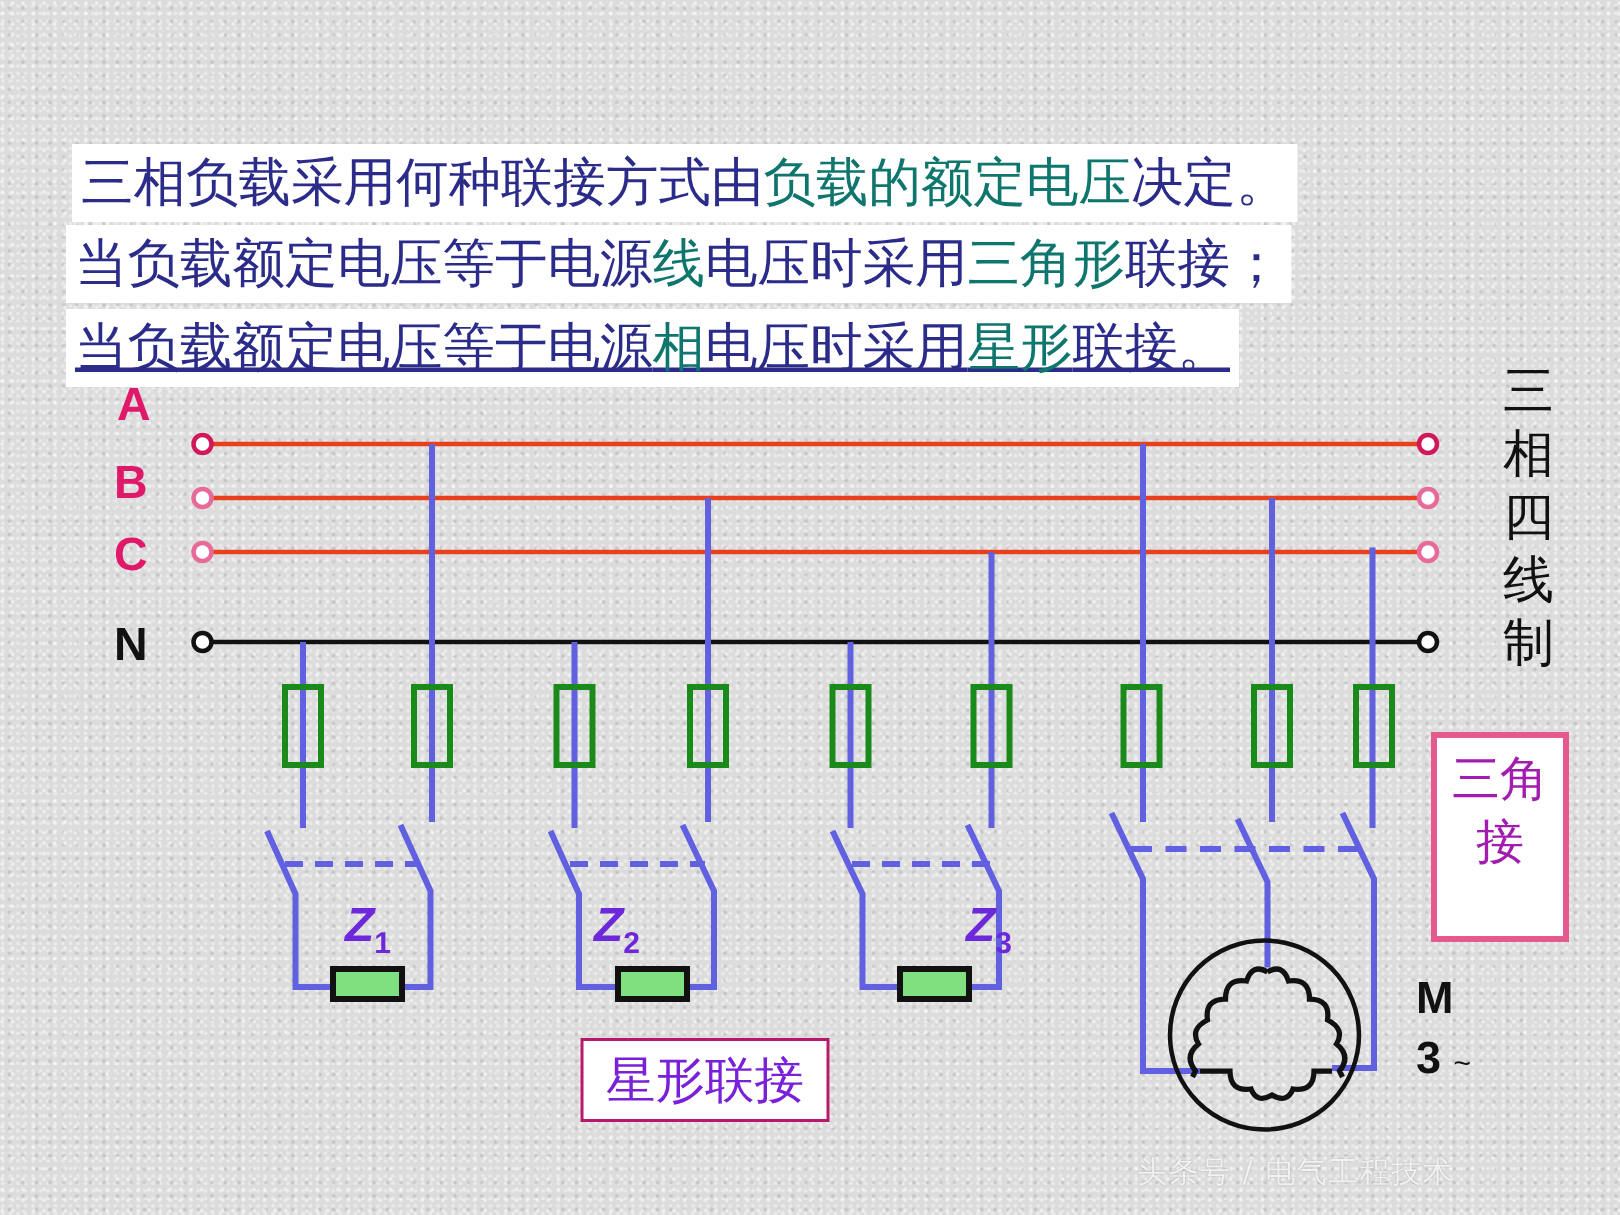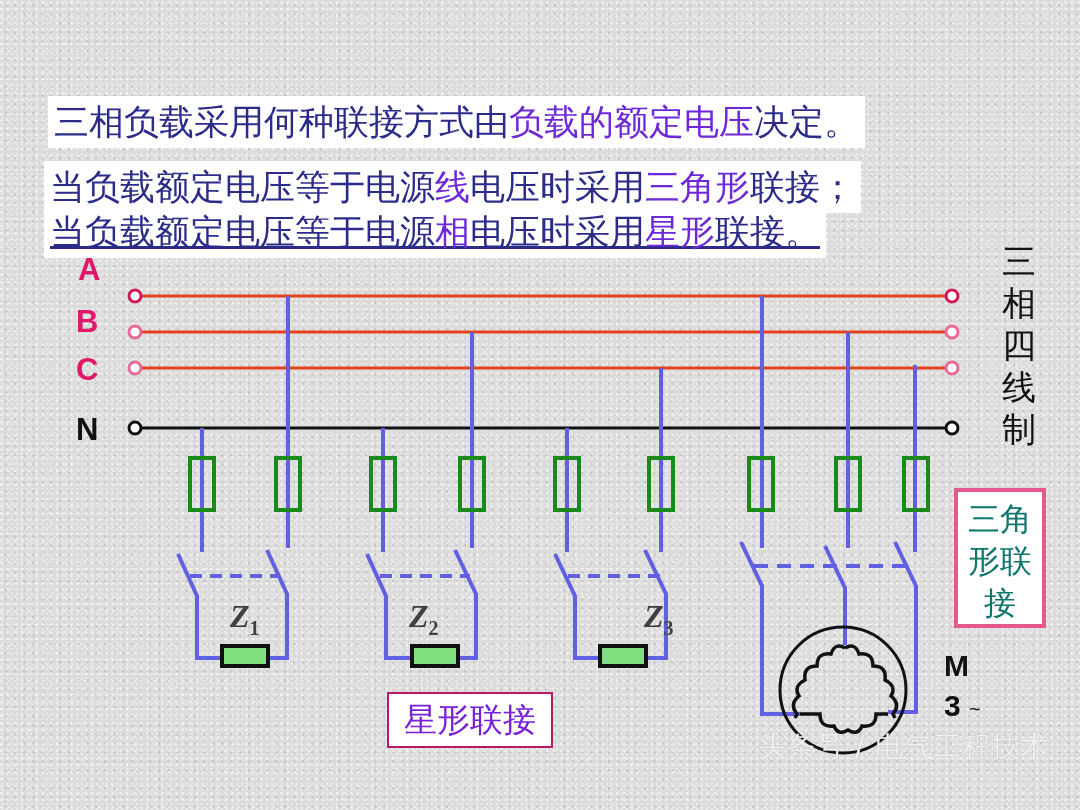--- a/index.html
+++ b/index.html
@@ -10,59 +10,59 @@
       radial-gradient(circle at 20% 30%, rgba(255,255,255,0.55) 1px, transparent 1.5px),
       radial-gradient(circle at 70% 60%, rgba(170,170,170,0.45) 1px, transparent 1.5px),
       radial-gradient(circle at 40% 80%, rgba(255,255,255,0.4) 1px, transparent 1.5px);
     background-size: 7px 7px, 9px 9px, 5px 5px;
     font-family: "DejaVu Sans", sans-serif;
   }
   .title-line {
     position: absolute; background: #ffffff; color: #2b2b8a;
     font-size: 35px; line-height: 52px; white-space: nowrap; padding: 0 6px;
   }
-  .title-line .hl { color: #6d28d9; }
+  .title-line .hl { color: #0f766e; }
   #line1 { left: 48px; top: 96px; }
-  #line2 { left: 44px; top: 161px; }
+  #line2 { left: 44px; top: 150px; }
   #line3 { left: 44px; top: 206px; text-decoration: underline; }
   svg { position: absolute; left: 0; top: 0; }
   .bus-label {
     position: absolute; font-family: "Liberation Sans", sans-serif;
     font-weight: bold; font-size: 31px; color: #e0186a;
   }
   .vertical-title {
     position: absolute; left: 994px; top: 240px; width: 50px;
     font-size: 34px; line-height: 42px; color: #111; text-align: center;
   }
   .box-label {
-    position: absolute; background: #ffffff; color: #0f766e; text-align: center;
+    position: absolute; background: #ffffff; color: #a21caf; text-align: center;
   }
   #delta-box {
     left: 954px; top: 488px; width: 92px; height: 140px;
     border: 4px solid #e55a8e; font-size: 32px; line-height: 42px;
     padding-top: 6px; box-sizing: border-box;
   }
   #star-box {
     left: 387px; top: 692px; width: 166px; height: 56px;
     border: 2px solid #b8186a; font-size: 33px; line-height: 52px;
     color: #7a20d8; box-sizing: border-box;
   }
   .z-label {
-    position: absolute; font-family: Liberation Serif, serif;
-    font-weight: bold; font-style: italic; font-size: 32px; color: #404040;
+    position: absolute; font-family: Liberation Sans, sans-serif;
+    font-weight: bold; font-style: italic; font-size: 32px; color: #6d28d9;
   }
   .z-label sub { font-size: 20px; font-style: normal; vertical-align: -8px; }
   .motor-label {
     position: absolute; left: 944px; top: 646px;
     font-family: "Liberation Sans", sans-serif; font-weight: bold;
     font-size: 30px; line-height: 40px; color: #111;
   }
   .motor-label .tilde { font-size: 20px; font-weight: normal; }
   .watermark {
-    position: absolute; left: 758px; top: 728px; font-size: 28px;
+    position: absolute; left: 758px; top: 768px; font-size: 20px;
     color: rgba(255,255,255,0.85); text-shadow: 0 0 1px #999; letter-spacing: 1px;
   }
 </style>
 </head>
 <body>
 
 <div id="line1" class="title-line"><span>三相负载采用何种联接方式由</span><span class="hl">负载的额定电压</span><span>决定。</span></div>
 <div id="line2" class="title-line"><span>当负载额定电压等于电源</span><span class="hl">线</span><span>电压时采用</span><span class="hl">三角形</span><span>联接；</span></div>
 <div id="line3" class="title-line"><span>当负载额定电压等于电源</span><span class="hl">相</span><span>电压时采用</span><span class="hl">星形</span><span>联接。</span></div>
 
@@ -147,34 +147,33 @@
 
   <g fill="none" stroke="#111" stroke-width="3">
     <circle cx="843" cy="690" r="63"></circle>
     <path d="M845,648 q-10,-6 -14,6 q-14,-2 -14,12 q-14,0 -12,14 q-12,6 -6,16 q-10,8 -2,18 l-2,4
              M845,648 q10,-6 14,6 q14,-2 14,12 q14,0 12,14 q12,6 6,16 q10,8 2,18 l2,4
              M800,714 l20,0 q0,14 14,12 q4,10 14,4 q10,6 14,-4 q14,2 14,-12 l12,0" stroke-width="3.5"></path>
   </g>
 </svg>
 
 <div class="z-label" style="left:230px;top:598px;"><span>Z</span><sub>1</sub></div>
-<div class="z-label" style="left:409px;top:598px;"><span>Z</span><sub>2</sub></div>
+<div class="z-label" style="left:396px;top:598px;"><span>Z</span><sub>2</sub></div>
 <div class="z-label" style="left:644px;top:598px;"><span>Z</span><sub>3</sub></div>
 
 <div class="vertical-title">
   <div>三</div>
   <div>相</div>
   <div>四</div>
   <div>线</div>
   <div>制</div>
 </div>
 
 <div id="delta-box" class="box-label">
   <div>三角</div>
-  <div>形联</div>
   <div>接</div>
 </div>
 
 <div id="star-box" class="box-label">星形联接</div>
 
 <div class="motor-label">
   <div>M</div>
   <div><span>3</span> <span class="tilde">~</span></div>
 </div>
 

